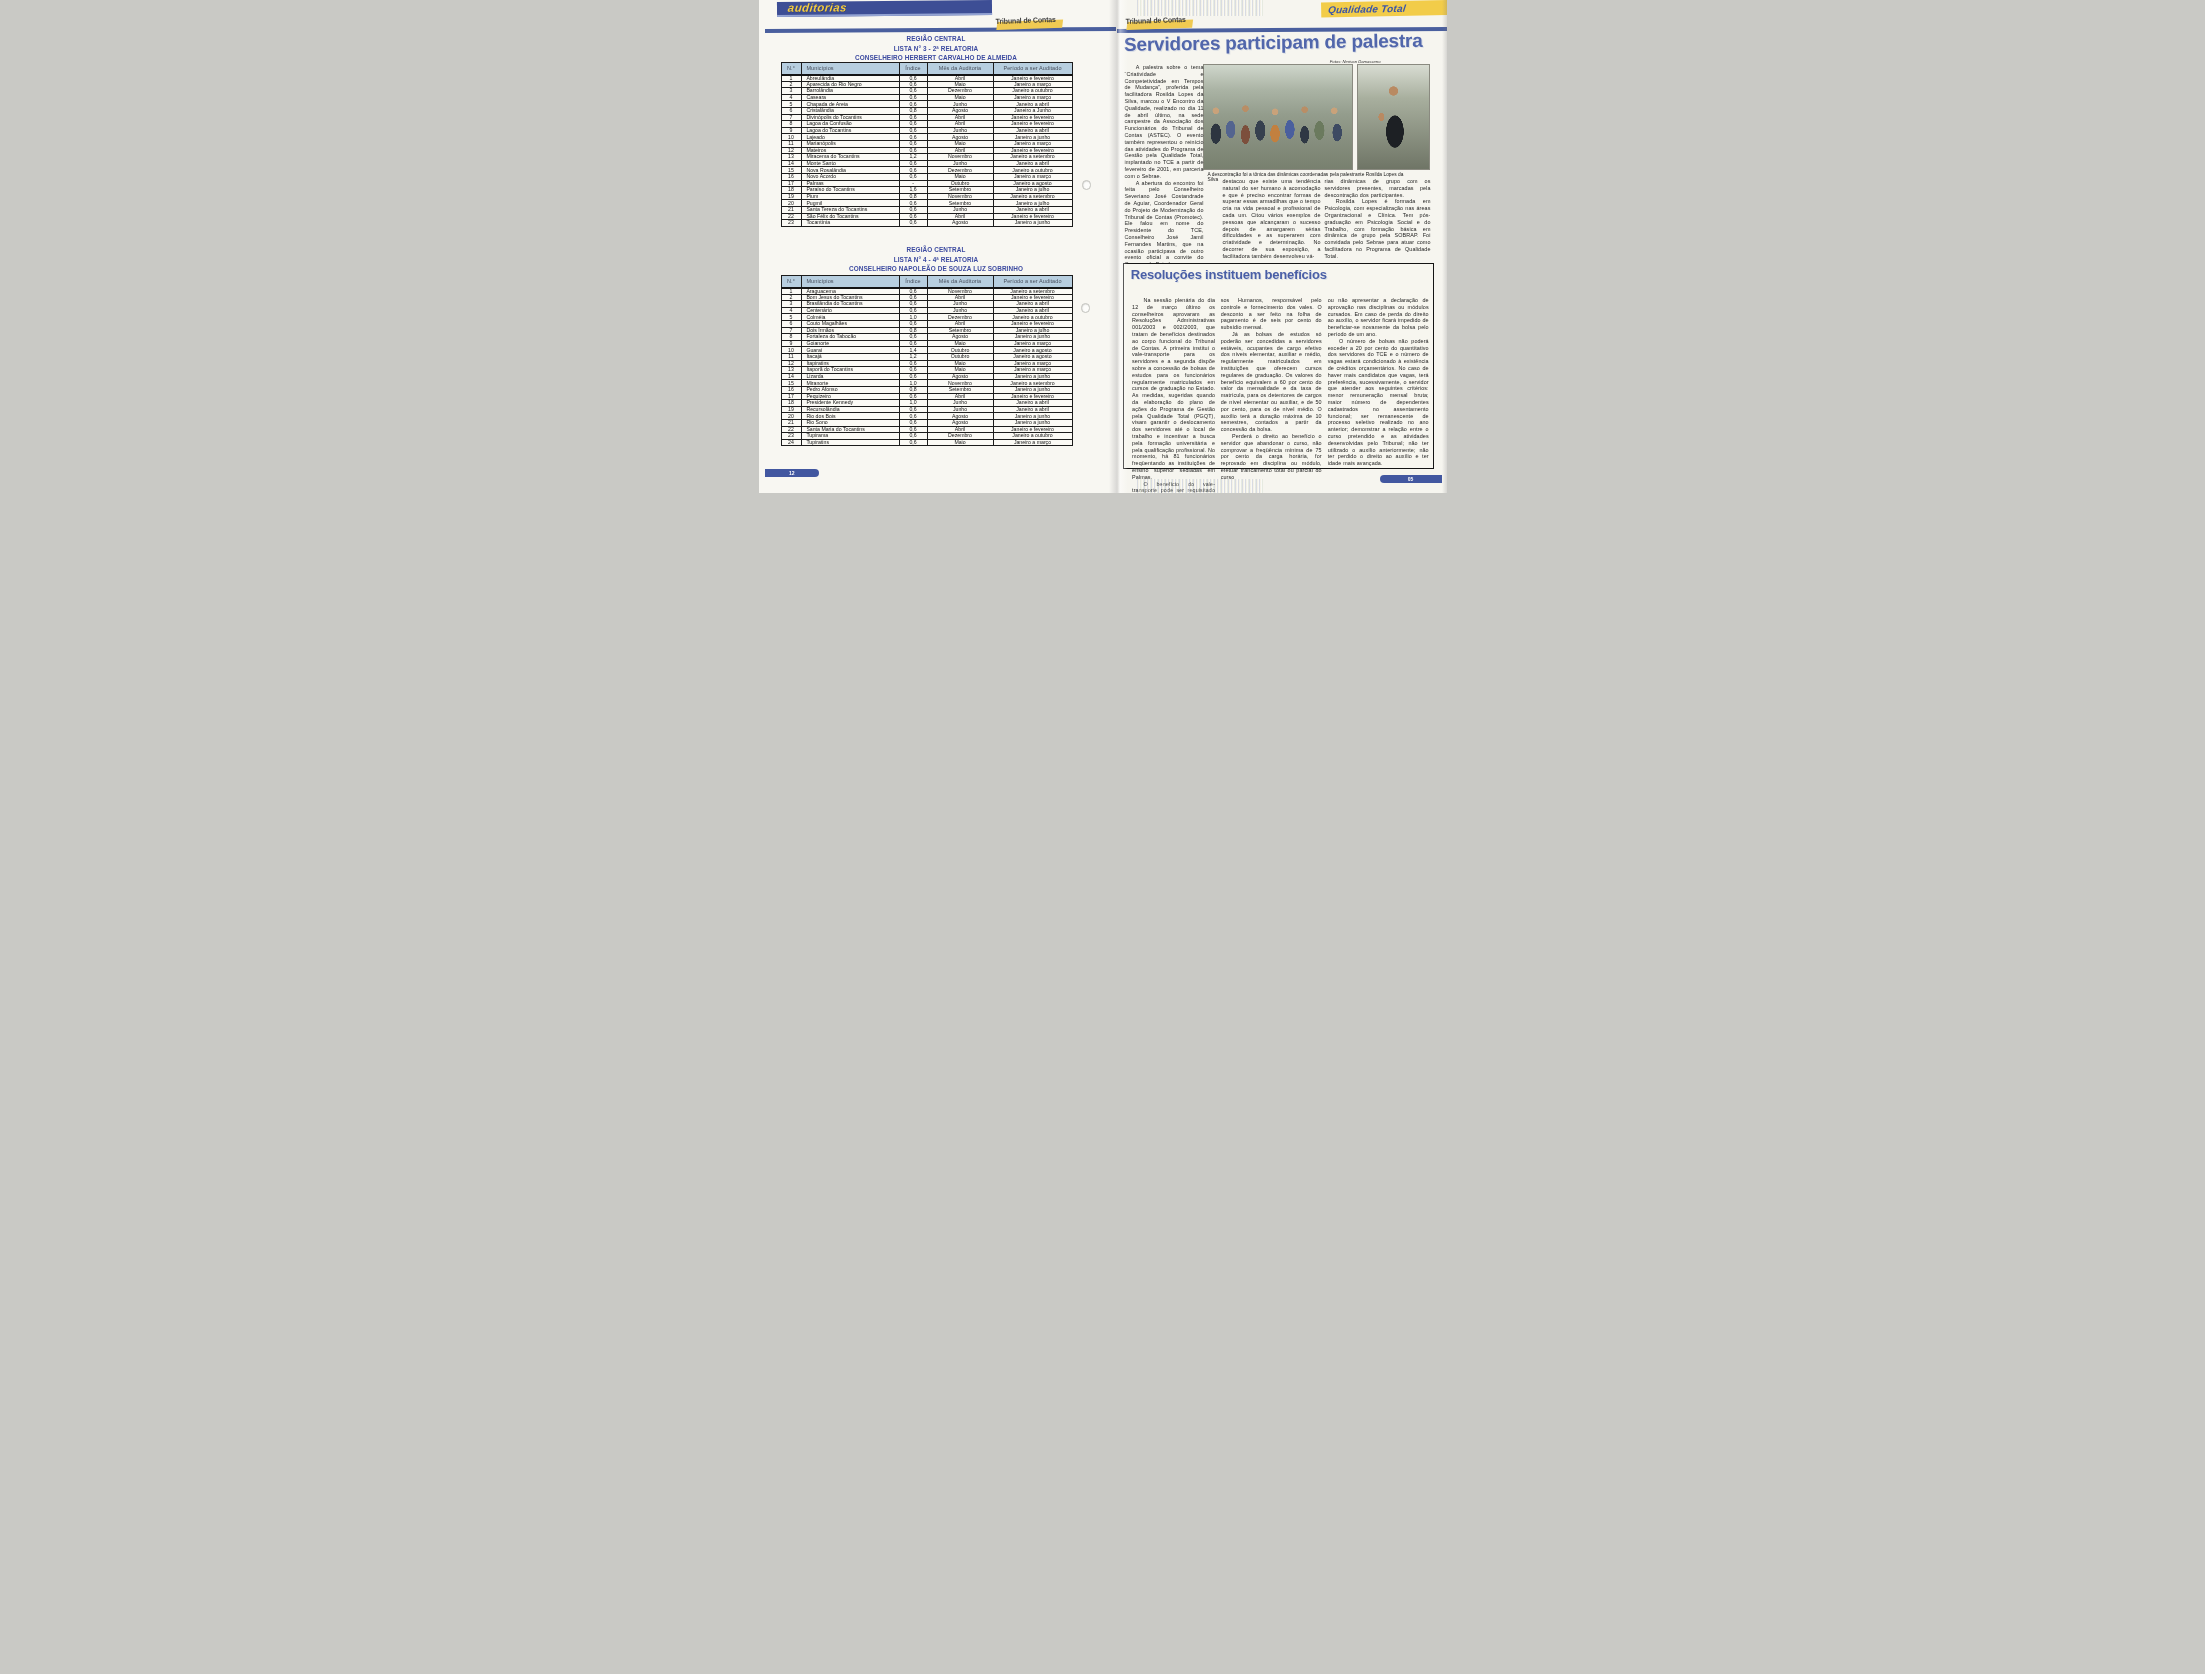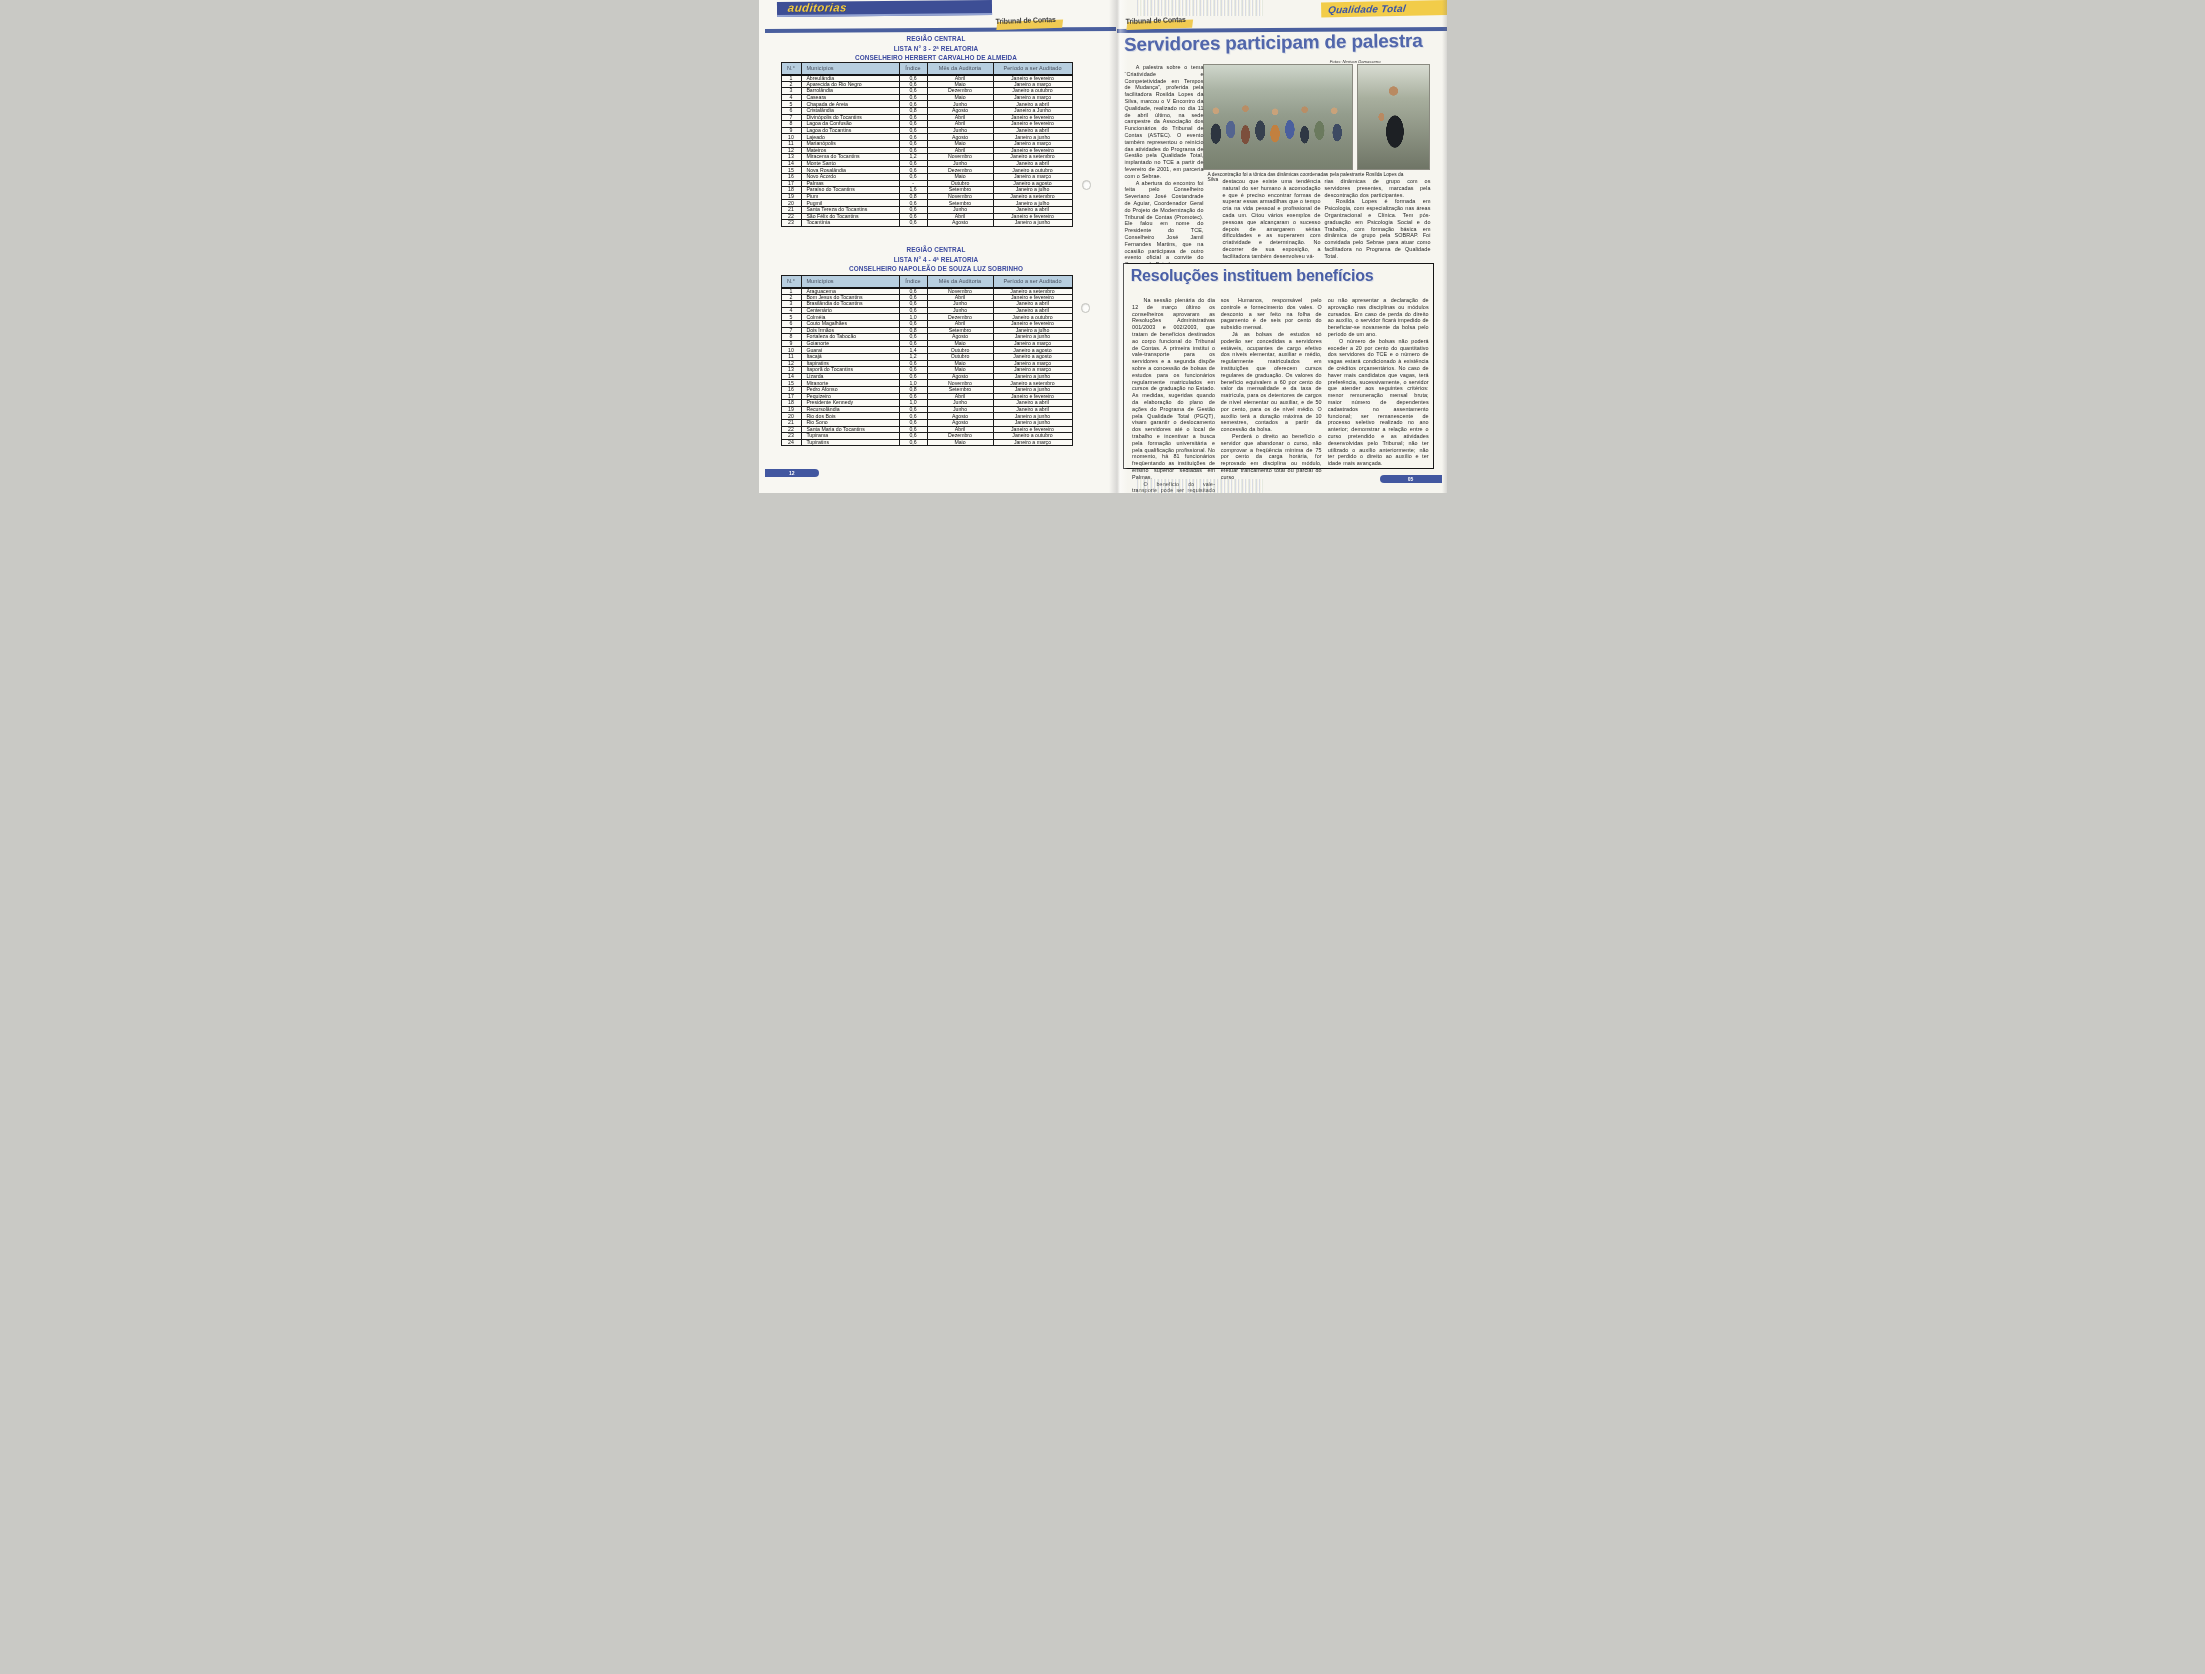--- a/index.html
+++ b/index.html
@@ -134,21 +134,21 @@
   .article-text p { margin:0; text-indent:2.1em; }
   .article-text p.flush { text-indent:0; }
   .a1col { position:absolute; }
   .a1c1 { left:8px;  top:64px; width:79px; height:195px; }
   .a1c2 { left:106px; top:178px; width:98px; height:79px; }
   .a1c3 { left:208px; top:178px; width:106px; height:79px; }
   
   .article2-box { position:absolute; left:6.2px; top:263px; width:311px; height:206px;
     border:1.3px solid #151515; background:#f7f6ef; }
   .headline2 { position:absolute; left:7px; top:2.6px; margin:0; white-space:nowrap;
-    font-size:16px; font-weight:bold; color:#4a5fa6; letter-spacing:-0.2px;
+    font-size:13px; font-weight:bold; color:#4a5fa6; letter-spacing:-0.2px;
     text-shadow:0.9px 0.9px 0 rgba(130,150,200,0.22); }
   .a2col { position:absolute; top:33px; }
   .a2c1 { left:8.4px;  width:83px; }
   .a2c2 { left:97px; width:101px; }
   .a2c3 { left:204px; width:101px; }
   
   .scan-streaks { position:absolute; left:378px; width:126px; z-index:6; opacity:0.55; pointer-events:none;
     background:repeating-linear-gradient(90deg,
       rgba(90,110,170,0.35) 0 0.9px, rgba(240,230,200,0.4) 0.9px 1.8px,
       rgba(255,255,255,0.7) 1.8px 2.6px, rgba(150,180,150,0.3) 2.6px 3.5px); }

